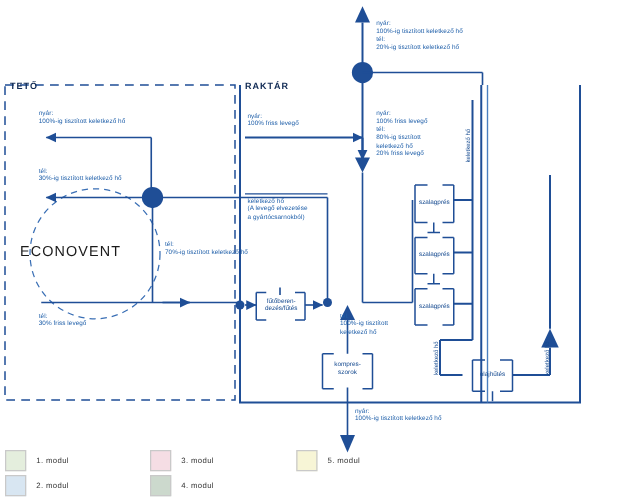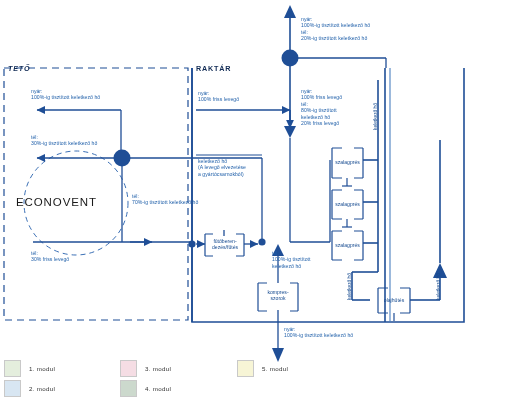--- a/index.html
+++ b/index.html
@@ -256,21 +256,21 @@
                M410,288 L410,313 M378,313 L388,313 M400,313 L410,313" fill="none" stroke="#1f4e96" stroke-width="1.2"></path>
       <line x1="394" y1="313" x2="394" y2="321" stroke="#1f4e96" stroke-width="1.2"></line>
     </g>
 
     <g>
       <circle cx="192" cy="244" r="3.6" fill="#1f4e96"></circle>
       <circle cx="262" cy="242" r="3.6" fill="#1f4e96"></circle>
     </g>
   </svg>
 
-  <div class="zone-title" style="left:8px; top:64px;font-style:italic;">TETŐ</div>
+  <div class="zone-title" style="left:8px; top:64px;">TETŐ</div>
   <div class="zone-title" style="left:196px; top:64px;">RAKTÁR</div>
 
   <div class="econovent" style="left:16px; top:196px;">ECONOVENT</div>
 
   <div class="flow-label" style="left:31px; top:88px;">nyár:
 100%-ig tisztított keletkező hő</div>
 
   <div class="flow-label" style="left:31px; top:134px;">tél:
 30%-ig tisztított keletkező hő</div>
 

